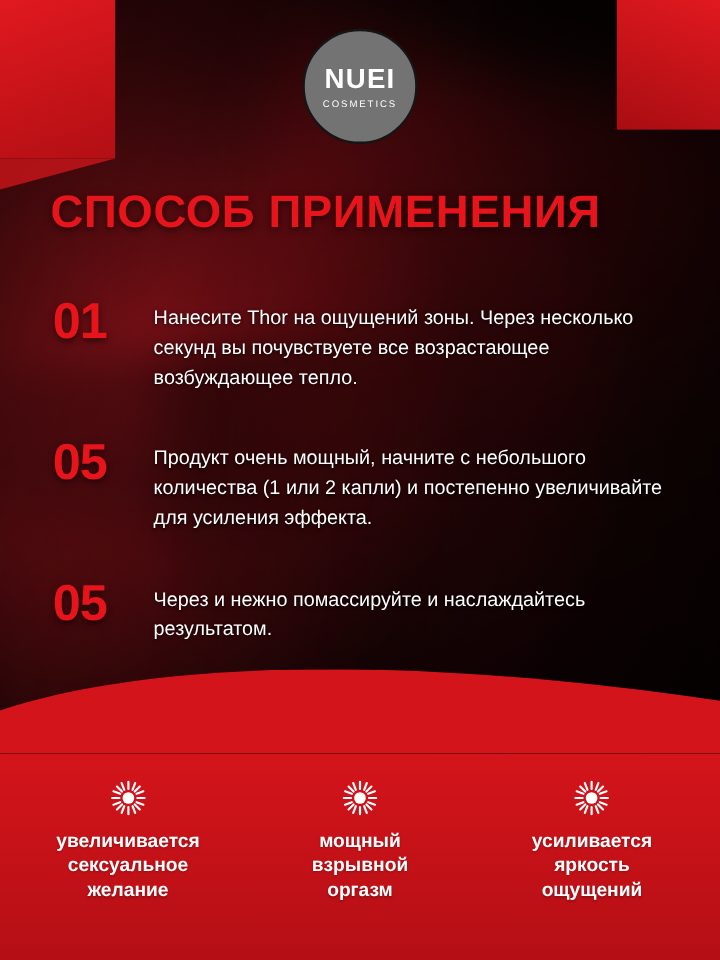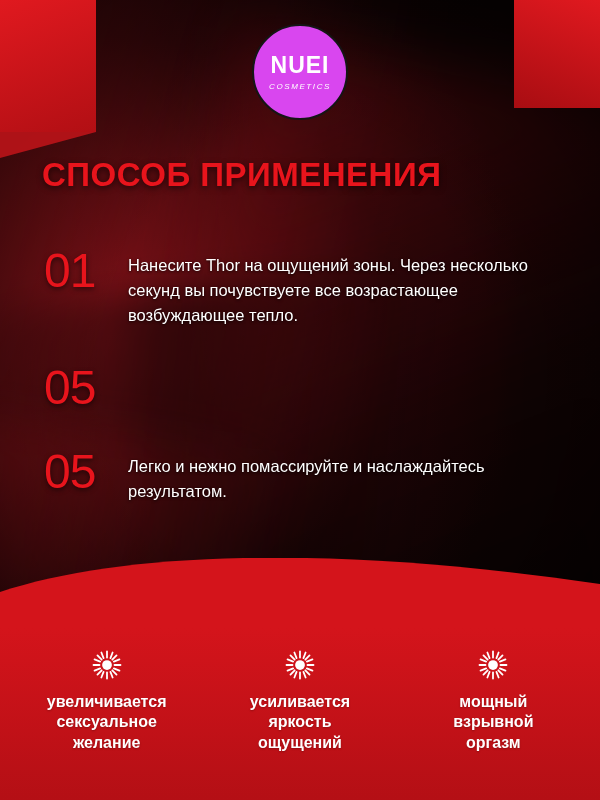--- a/index.html
+++ b/index.html
@@ -97,51 +97,50 @@
 
   
   .logo {
     position: absolute;
     left: 50%;
     top: 24px;
     transform: translateX(-50%);
     width: 96px;
     height: 96px;
     border-radius: 50%;
-    background: #d946ef;
+    background: #737373;
     border: 2px solid #151515;
     display: flex;
     flex-direction: column;
     align-items: center;
     justify-content: center;
     z-index: 5;
   }
   .logo-main {
     color: #fff;
     font-size: 23px;
     font-weight: 700;
     letter-spacing: 1px;
     line-height: 1;
   }
   .logo-sub {
     color: #fff;
     font-size: 8px;
     letter-spacing: 1.6px;
     margin-top: 6px;
     line-height: 1;
-    font-style: italic;
   }
 
   
   .heading {
     position: absolute;
     left: 42px;
     top: 158px;
     color: #e8141c;
-    font-size: 33px;
+    font-size: 38px;
     font-weight: 700;
     letter-spacing: 0.5px;
     line-height: 1;
     text-shadow: 0 2px 6px rgba(0,0,0,0.6);
     white-space: nowrap;
     z-index: 5;
   }
 
   
   .steps {
@@ -153,22 +152,22 @@
   }
   .step {
     display: flex;
     align-items: flex-start;
     margin-bottom: 38px;
   }
   .step-num {
     width: 84px;
     flex: 0 0 84px;
     color: #e8141c;
-    font-size: 48px;
-    font-weight: 400;
+    font-size: 42px;
+    font-weight: 700;
     line-height: 0.95;
     letter-spacing: -1px;
     text-shadow: 0 2px 5px rgba(0,0,0,0.55);
   }
   .step-text {
     color: #ffffff;
     font-size: 16.5px;
     line-height: 1.5;
     padding-top: 5px;
     text-shadow: 0 1px 3px rgba(0,0,0,0.8);
@@ -245,24 +244,25 @@
 
   <div class="heading">СПОСОБ ПРИМЕНЕНИЯ</div>
 
   <div class="steps">
     <div class="step">
       <div class="step-num">01</div>
       <div class="step-text">Нанесите Thor  на ощущений зоны. Через несколько секунд вы почувствуете все возрастающее возбуждающее тепло.</div>
     </div>
     <div class="step">
       <div class="step-num">05</div>
+      <div class="step-text">Продукт очень мощный,  начните с  небольшого количества (1 или 2 капли) и постепенно увеличивайте для усиления эффекта.</div>
     </div>
     <div class="step">
       <div class="step-num">05</div>
-      <div class="step-text">Легко и нежно помассируйте и наслаждайтесь результатом.</div>
+      <div class="step-text">Через и нежно помассируйте и наслаждайтесь результатом.</div>
     </div>
   </div>
 
   <svg class="bottom-curve" viewBox="0 0 600 70" preserveAspectRatio="none">
     <path d="M0,70 L0,34 C120,-6 330,-14 600,26 L600,70 Z" fill="#d4141b"></path>
   </svg>
   <div class="bottom-panel"></div>
 
   <div class="benefits">
     <div class="benefit">
@@ -307,23 +307,23 @@
           <line x1="24.6" y1="29.1" x2="27.5" y2="36.6"></line>
           <line x1="3.4" y1="27.5" x2="10.9" y2="24.6"></line>
           <line x1="29.1" y1="15.4" x2="36.6" y2="12.5"></line>
           <line x1="3.4" y1="12.5" x2="10.9" y2="15.4"></line>
           <line x1="29.1" y1="24.6" x2="36.6" y2="27.5"></line>
           <line x1="27.5" y1="3.4" x2="24.6" y2="10.9"></line>
           <line x1="12.5" y1="36.6" x2="15.4" y2="29.1"></line>
         </g>
         <circle cx="20" cy="20" r="6.5" fill="#ffffff"></circle>
       </svg>
-      <div class="benefit-label">усиливается
-яркость
-ощущений</div>
+      <div class="benefit-label">мощный
+взрывной
+оргазм</div>
     </div>
 
     <div class="benefit">
       <svg class="benefit-icon" viewBox="0 0 40 40">
         <g stroke="#ffffff" stroke-width="2.4" stroke-linecap="round">
           <line x1="20" y1="2" x2="20" y2="10"></line>
           <line x1="20" y1="30" x2="20" y2="38"></line>
           <line x1="2" y1="20" x2="10" y2="20"></line>
           <line x1="30" y1="20" x2="38" y2="20"></line>
           <line x1="7.3" y1="7.3" x2="12.9" y2="12.9"></line>
@@ -334,19 +334,19 @@
           <line x1="24.6" y1="29.1" x2="27.5" y2="36.6"></line>
           <line x1="3.4" y1="27.5" x2="10.9" y2="24.6"></line>
           <line x1="29.1" y1="15.4" x2="36.6" y2="12.5"></line>
           <line x1="3.4" y1="12.5" x2="10.9" y2="15.4"></line>
           <line x1="29.1" y1="24.6" x2="36.6" y2="27.5"></line>
           <line x1="27.5" y1="3.4" x2="24.6" y2="10.9"></line>
           <line x1="12.5" y1="36.6" x2="15.4" y2="29.1"></line>
         </g>
         <circle cx="20" cy="20" r="6.5" fill="#ffffff"></circle>
       </svg>
-      <div class="benefit-label">мощный
-взрывной
-оргазм</div>
+      <div class="benefit-label">усиливается
+яркость
+ощущений</div>
     </div>
   </div>
 
 </div>
 
 </body></html>

